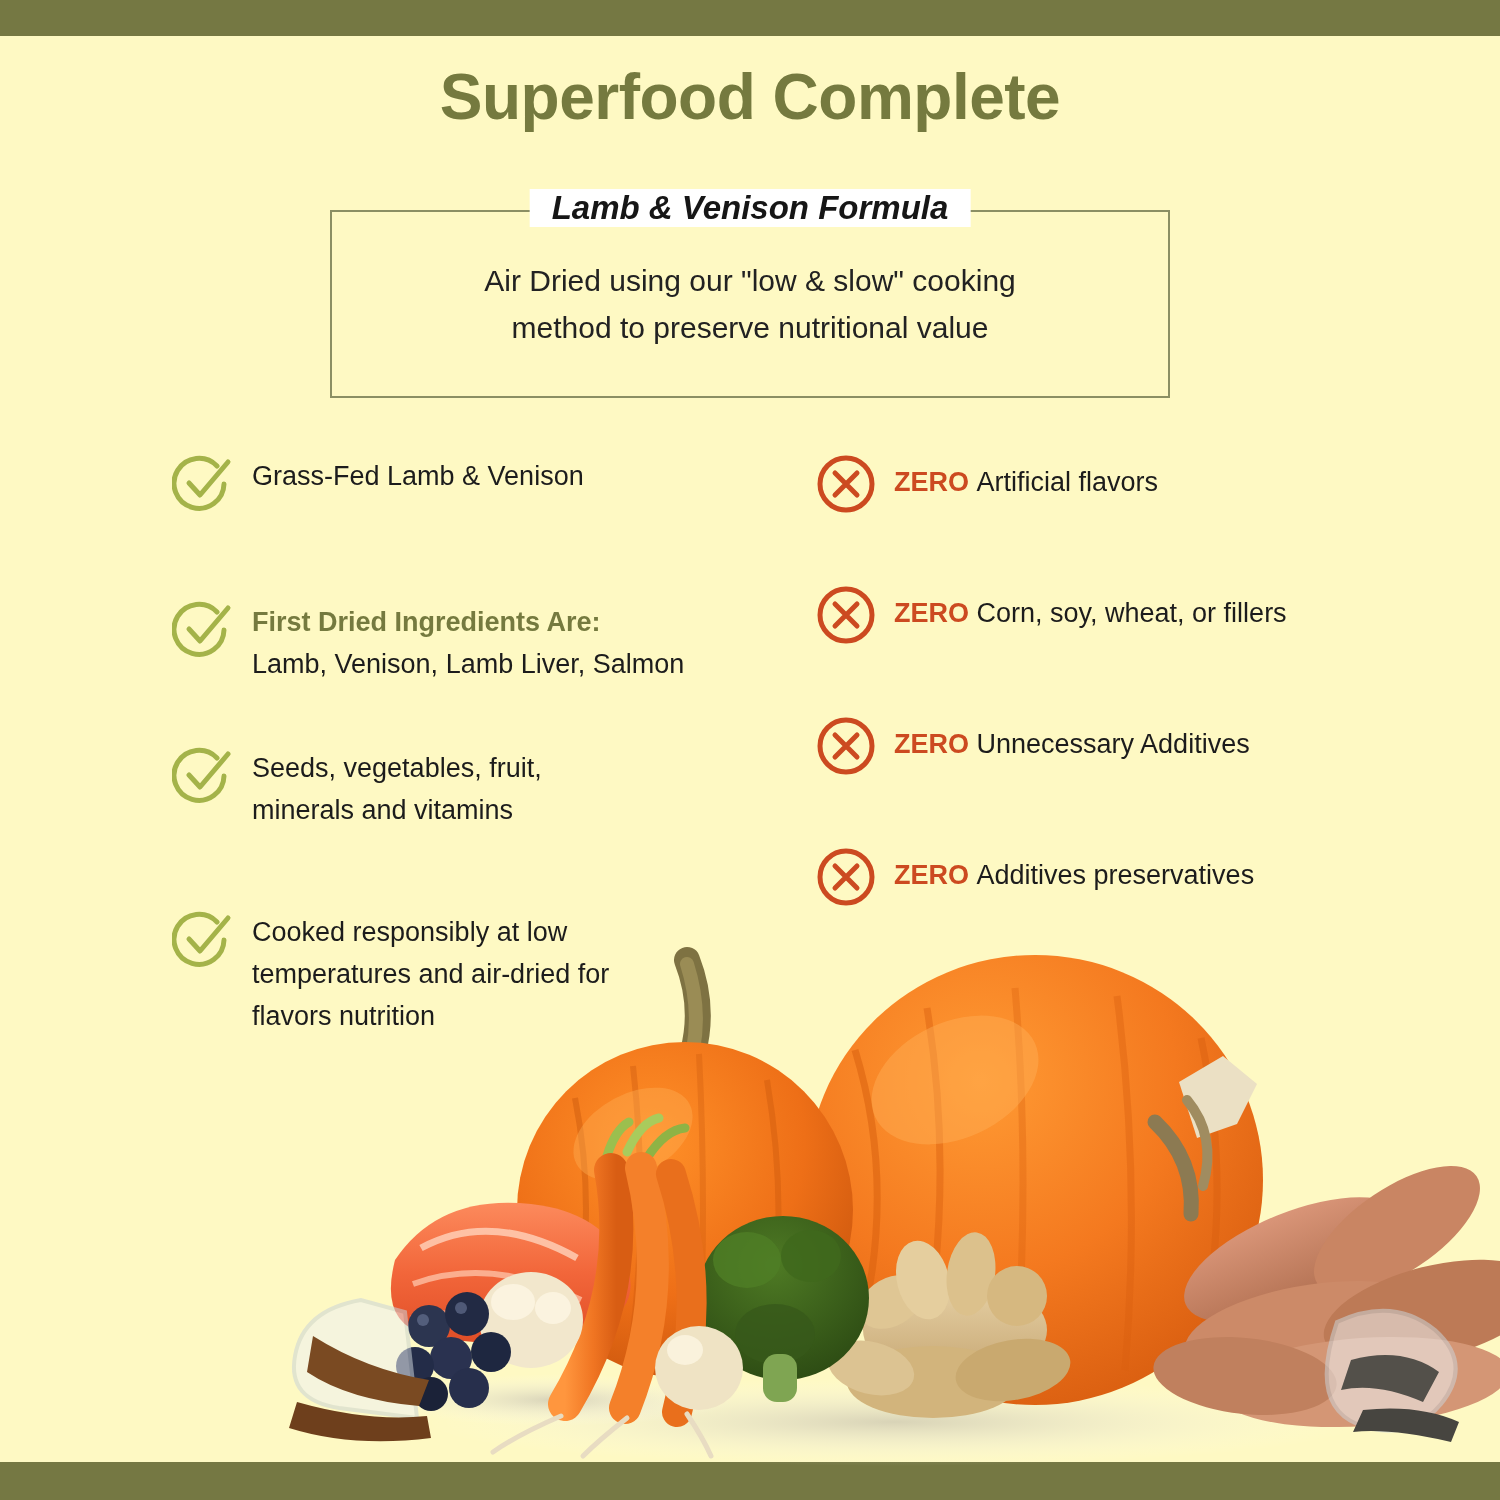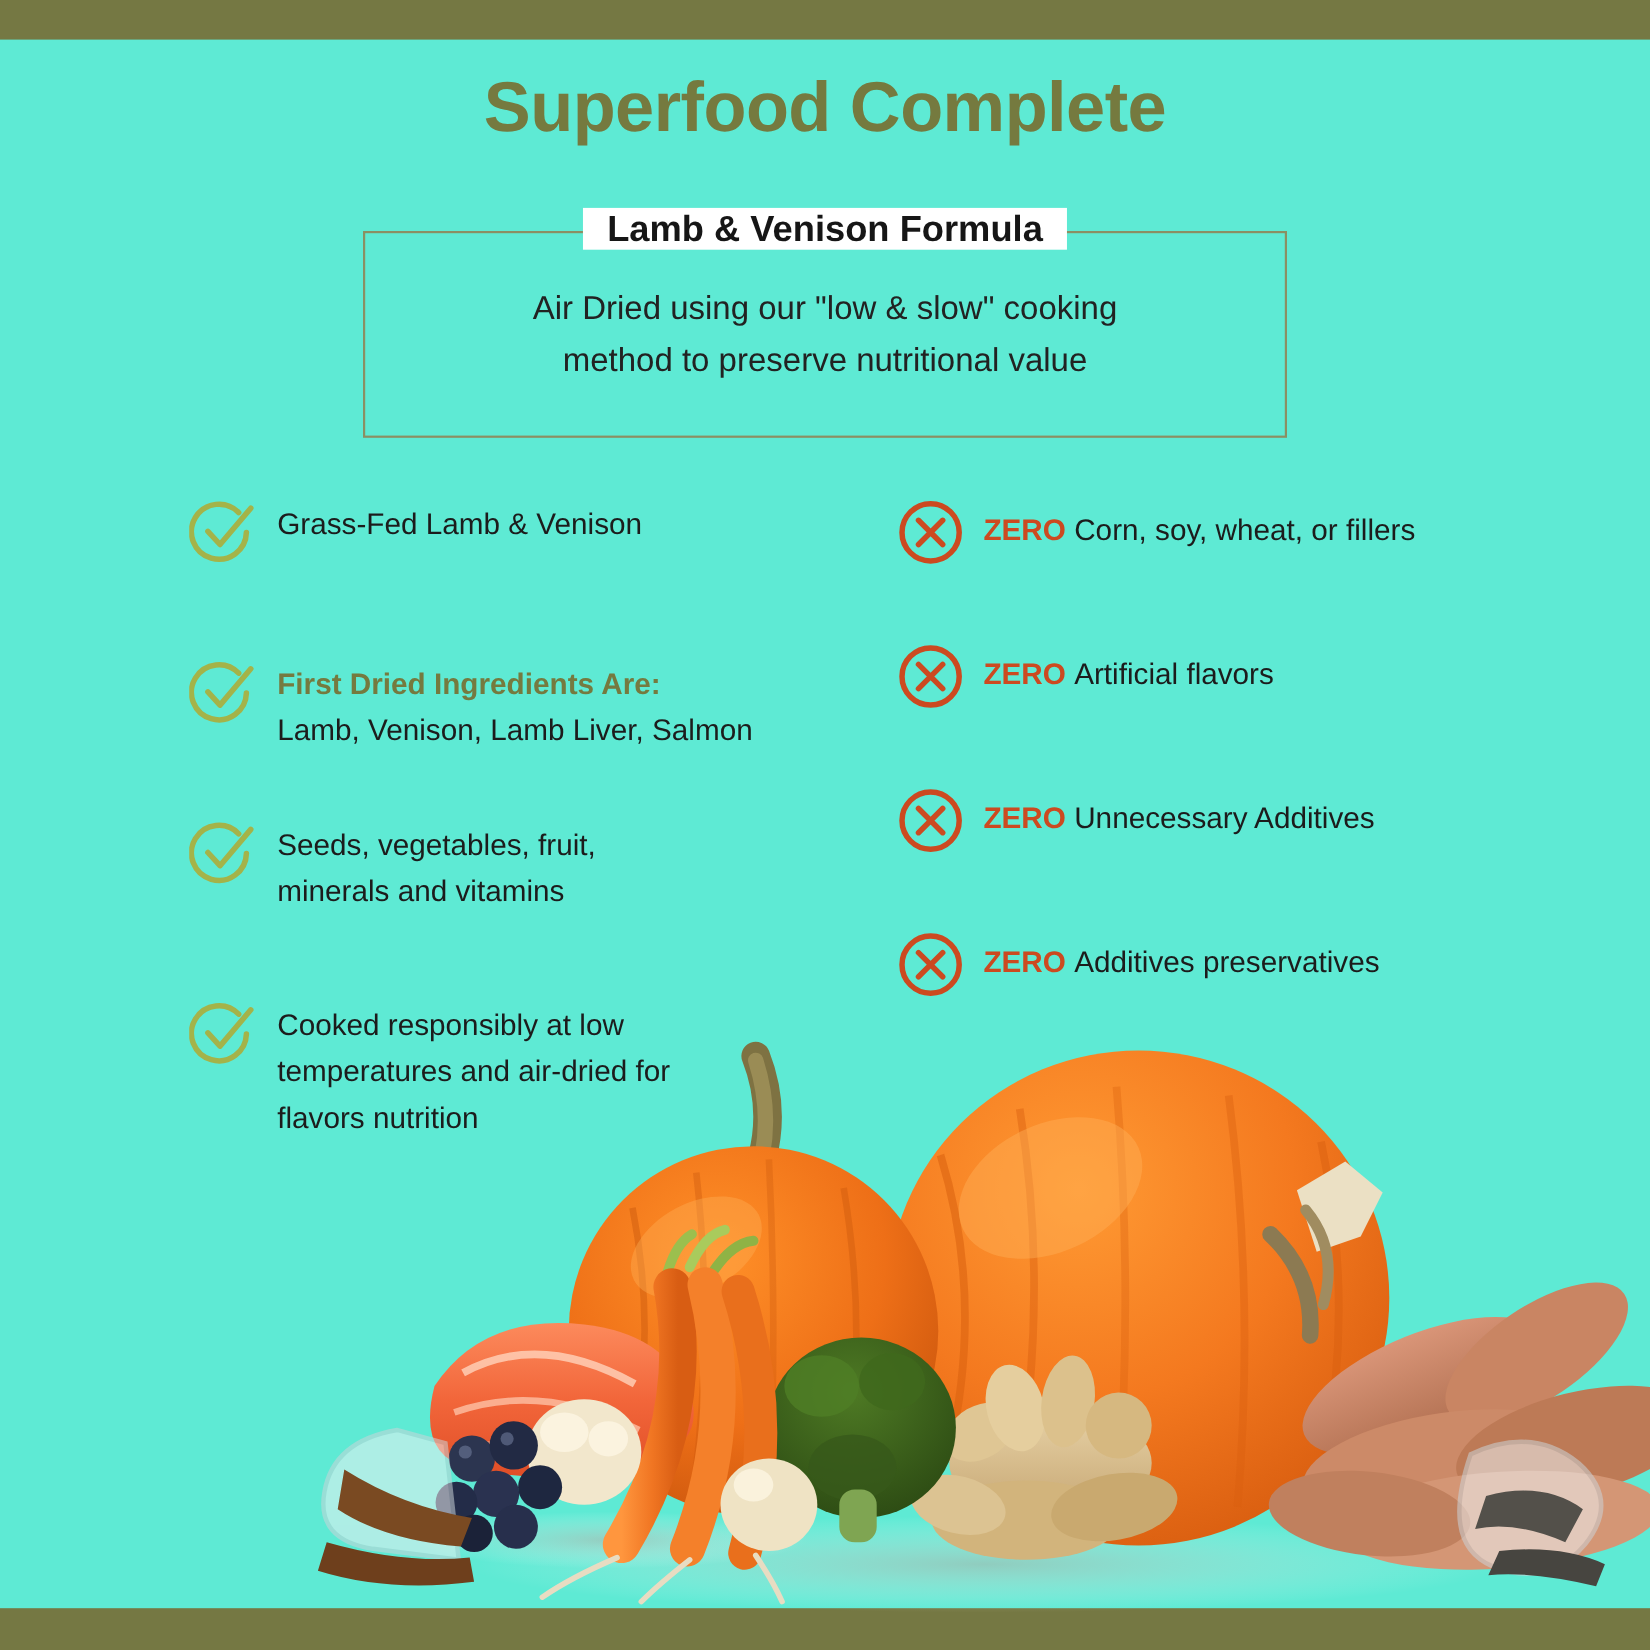--- a/index.html
+++ b/index.html
@@ -3,21 +3,21 @@
 <meta charset="utf-8">
 <style>
   html,body{margin:0;padding:0;}
   body{
     width:1500px;height:1500px;
     background:#ffffff;
     font-family:"Liberation Sans", sans-serif;
     overflow:hidden;
     position:relative;
   }
-  .page{position:relative;width:1500px;height:1500px;background:#5eead4;overflow:hidden;}
+  .page{position:relative;width:1500px;height:1500px;background:#fef9c3;overflow:hidden;}
 
   
   .bar{position:absolute;left:0;width:1500px;background:#757843;}
   .bar-top{top:0;height:36px;}
   .bar-bottom{bottom:0;height:38px;}
 
   
   .title{
     position:absolute;top:62px;left:0;width:1500px;
     text-align:center;
@@ -31,20 +31,21 @@
     position:absolute;left:330px;top:210px;width:840px;height:188px;
     border:2px solid #8B8F63;
     box-sizing:border-box;
   }
   .formula-legend{
     position:absolute;top:-23px;left:50%;transform:translateX(-50%);
     background:#ffffff;
     padding:0 22px;
     font-size:33px;font-weight:bold;color:#161616;
     white-space:nowrap;
+    font-style:italic;
   }
   .formula-body{
     position:absolute;left:0;right:0;top:46px;
     text-align:center;
     font-size:30px;color:#222222;
     line-height:1.55;
     padding:0 26px;
     box-sizing:border-box;
   }
   .formula-body div{white-space:nowrap;}
@@ -146,34 +147,34 @@
 
     <div class="feat zero-row" style="height:131px;">
       <span class="feat-icon">
         <svg viewBox="0 0 64 64" width="64" height="64">
           <circle cx="32" cy="32" r="26" fill="none" stroke="#CC4A20" stroke-width="5"></circle>
           <path d="M21 21 L43 43 M43 21 L21 43" fill="none" stroke="#CC4A20" stroke-width="5" stroke-linecap="round"></path>
         </svg>
       </span>
       <div class="feat-text">
         <span class="zero">ZERO </span>
-        <span>Corn, soy, wheat, or fillers</span>
+        <span>Artificial flavors</span>
       </div>
     </div>
 
     <div class="feat zero-row" style="height:131px;">
       <span class="feat-icon">
         <svg viewBox="0 0 64 64" width="64" height="64">
           <circle cx="32" cy="32" r="26" fill="none" stroke="#CC4A20" stroke-width="5"></circle>
           <path d="M21 21 L43 43 M43 21 L21 43" fill="none" stroke="#CC4A20" stroke-width="5" stroke-linecap="round"></path>
         </svg>
       </span>
       <div class="feat-text">
         <span class="zero">ZERO </span>
-        <span>Artificial flavors</span>
+        <span>Corn, soy, wheat, or fillers</span>
       </div>
     </div>
 
     <div class="feat zero-row" style="height:131px;">
       <span class="feat-icon">
         <svg viewBox="0 0 64 64" width="64" height="64">
           <circle cx="32" cy="32" r="26" fill="none" stroke="#CC4A20" stroke-width="5"></circle>
           <path d="M21 21 L43 43 M43 21 L21 43" fill="none" stroke="#CC4A20" stroke-width="5" stroke-linecap="round"></path>
         </svg>
       </span>

